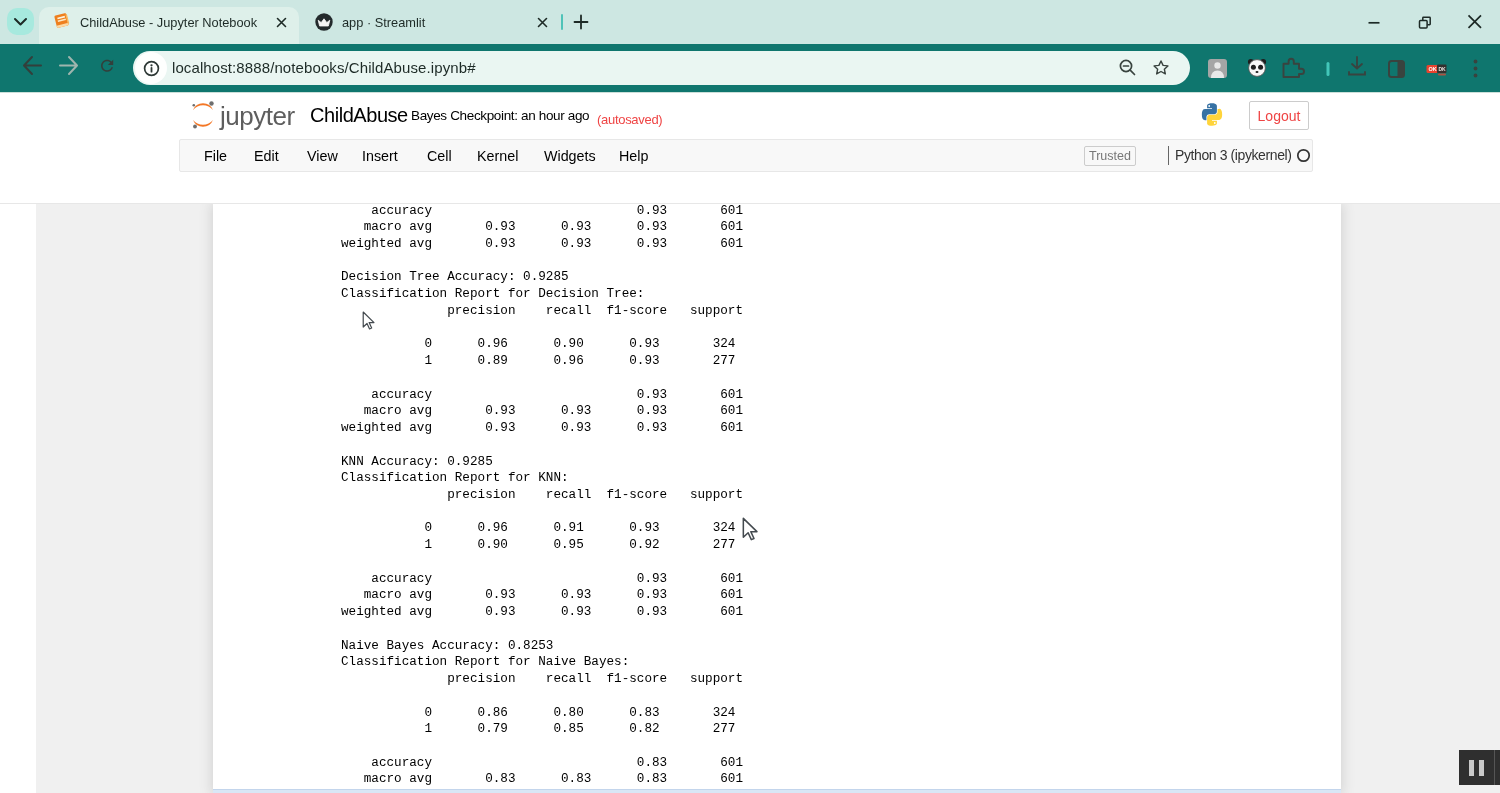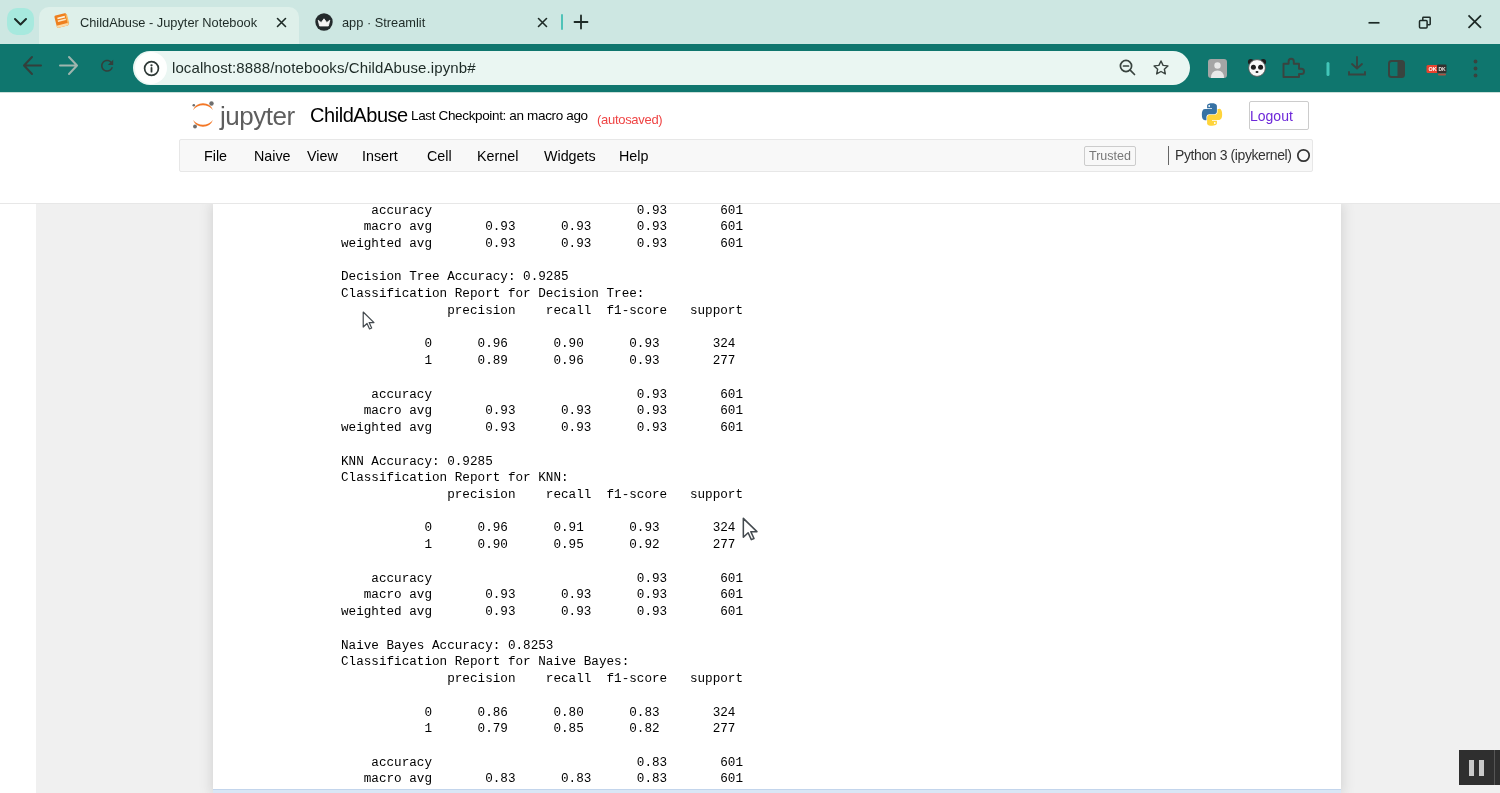--- a/index.html
+++ b/index.html
@@ -161,31 +161,31 @@
   <div id="jheader">
     <svg width="26" height="30" viewBox="0 0 26 30" style="position:absolute;left:190px;top:7px">
       <path d="M3 10 A 10.8 10.8 0 0 1 23 10 A 13 13 0 0 0 3 10 Z" fill="#f37726"></path>
       <path d="M3 20 A 10.8 10.8 0 0 0 23 20 A 13 13 0 0 1 3 20 Z" fill="#f37726"></path>
       <circle cx="21.5" cy="3.5" r="2.2" fill="#6e6e6e"></circle>
       <circle cx="3.8" cy="5.3" r="1.3" fill="#6e6e6e"></circle>
       <circle cx="5" cy="26.5" r="1.9" fill="#6e6e6e"></circle>
     </svg>
     <div style="position:absolute;left:220px;top:8px;font-size:26px;color:#5e5e5e;letter-spacing:-0.5px">jupyter</div>
     <div style="position:absolute;left:310px;top:10.5px;font-size:20px;letter-spacing:-0.45px;color:#000;white-space:nowrap">ChildAbuse</div>
-    <div style="position:absolute;left:411px;top:15px;font-size:13.5px;letter-spacing:-0.35px;color:#000;white-space:nowrap">Last Checkpoint: an macro ago</div>
+    <div style="position:absolute;left:411px;top:15px;font-size:13.5px;letter-spacing:-0.35px;color:#000;white-space:nowrap">Bayes Checkpoint: an hour ago</div>
     <div style="position:absolute;left:597px;top:19px;font-size:13px;letter-spacing:-0.3px;color:#ef4444;white-space:nowrap">(autosaved)</div>
     <svg width="24" height="27" viewBox="0 0 48 48" preserveAspectRatio="none" style="position:absolute;left:1200px;top:8px">
       <path d="M23.8 4 C13.6 4 14.2 8.4 14.2 8.4 l0 4.6 9.8 0 0 1.4 -13.7 0 c0 0 -6.6 -0.8 -6.6 9.6 0 10.4 5.8 10 5.8 10 l3.4 0 0 -4.8 c0 0 -0.2 -5.8 5.7 -5.8 l9.7 0 c0 0 5.5 0.1 5.5 -5.3 l0 -9 C33.8 9.1 34.8 4 23.8 4 z M18.4 7.1 a 1.8 1.8 0 1 1 0 3.6 1.8 1.8 0 0 1 0 -3.6 z" fill="#3772a4"></path>
       <path d="M24.2 44 c10.2 0 9.6 -4.4 9.6 -4.4 l0 -4.6 -9.8 0 0 -1.4 13.7 0 c0 0 6.6 0.8 6.6 -9.6 0 -10.4 -5.8 -10 -5.8 -10 l-3.4 0 0 4.8 c0 0 0.2 5.8 -5.7 5.8 l-9.7 0 c0 0 -5.5 -0.1 -5.5 5.3 l0 9 c0 0 -1 5.1 10 5.1 z M29.6 40.9 a 1.8 1.8 0 1 1 0 -3.6 1.8 1.8 0 0 1 0 3.6 z" fill="#ffd43b"></path>
     </svg>
-    <div style="position:absolute;left:1249px;top:8px;width:60px;height:29px;border:1px solid #ccc;border-radius:2px;font-size:14px;color:#6d28d9;line-height:29px">Logout</div>
+    <div style="position:absolute;left:1249px;top:8px;width:60px;height:29px;border:1px solid #ccc;border-radius:2px;font-size:14px;color:#ef4444;text-align:center;line-height:29px">Logout</div>
   </div>
   <div id="menubar">
     <div class="menu" style="left:24px">File</div>
-    <div class="menu" style="left:74px">Naive</div>
+    <div class="menu" style="left:74px">Edit</div>
     <div class="menu" style="left:127px">View</div>
     <div class="menu" style="left:182px">Insert</div>
     <div class="menu" style="left:247px">Cell</div>
     <div class="menu" style="left:297px">Kernel</div>
     <div class="menu" style="left:364px">Widgets</div>
     <div class="menu" style="left:439px">Help</div>
     <div style="position:absolute;left:904px;top:6px;height:20px;padding:0 4px;border:1px solid #ccc;border-radius:2px;font-size:12.5px;color:#777;line-height:18px">Trusted</div>
     <div style="position:absolute;left:988px;top:6px;width:1px;height:19px;background:#666"></div>
     <div style="position:absolute;left:995px;top:6.5px;font-size:14px;letter-spacing:-0.4px;color:#333;white-space:nowrap">Python 3 (ipykernel)</div>
     <svg width="15" height="15" viewBox="0 0 15 15" style="position:absolute;left:1116px;top:8px">

